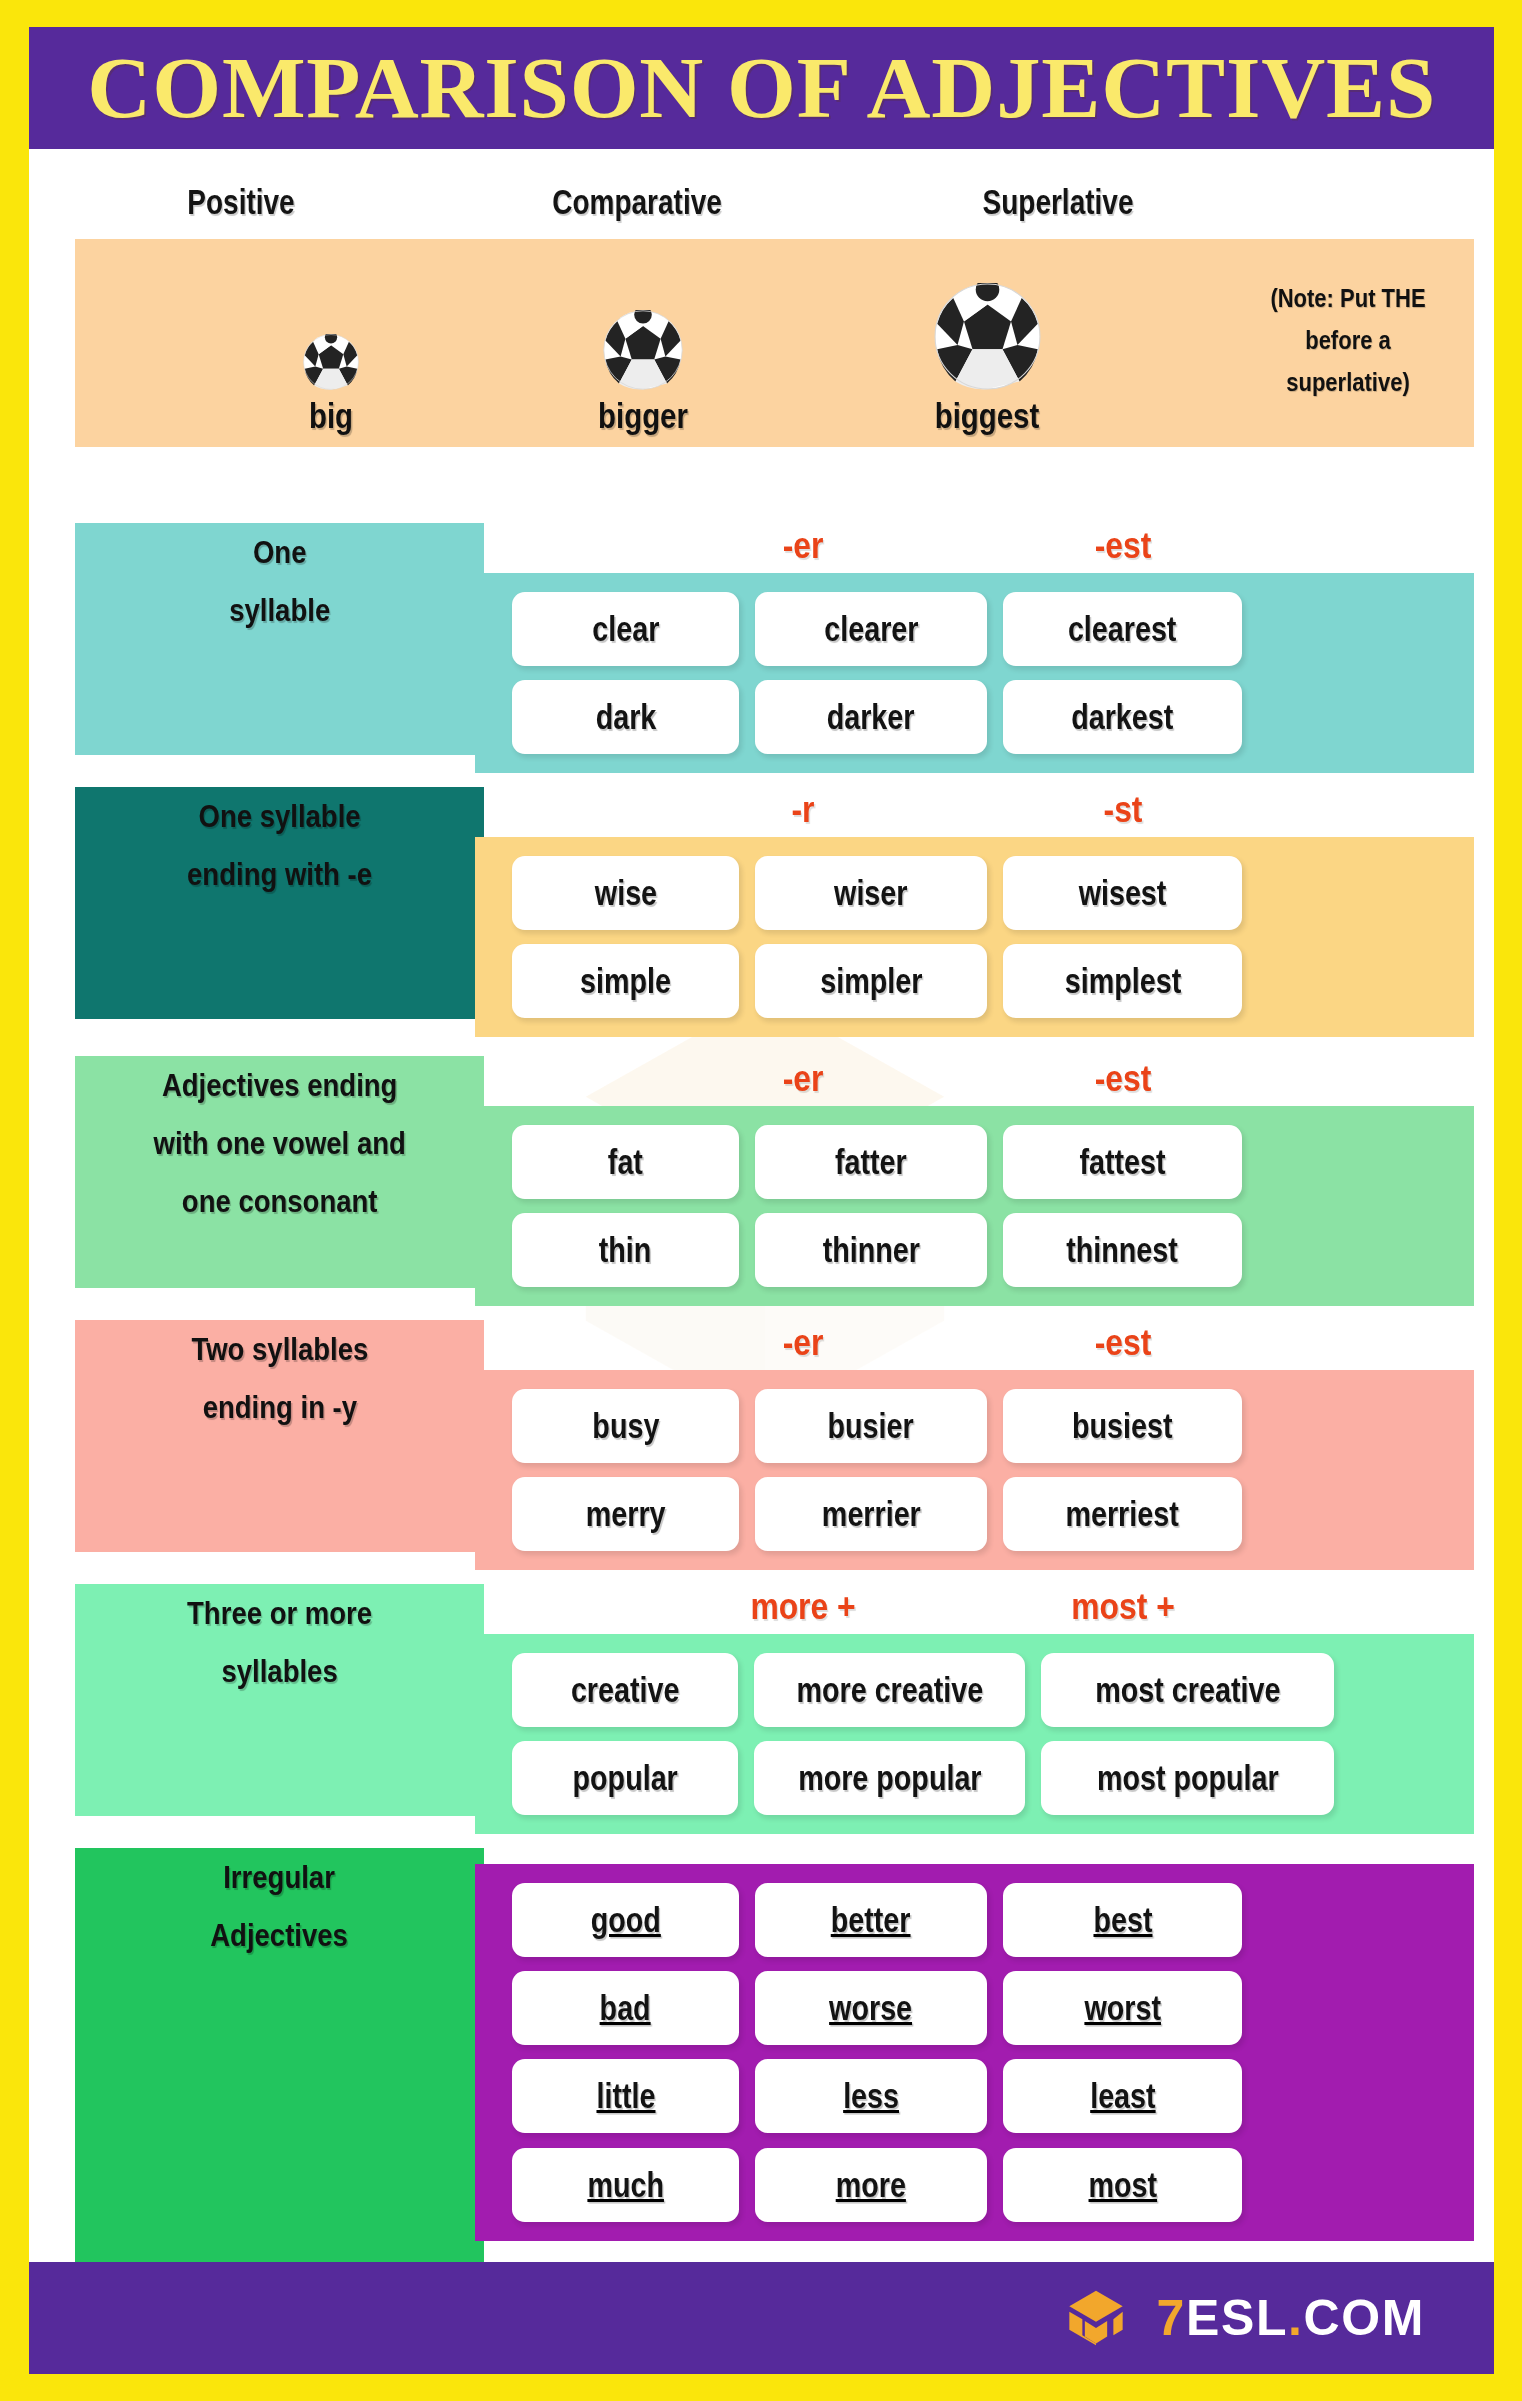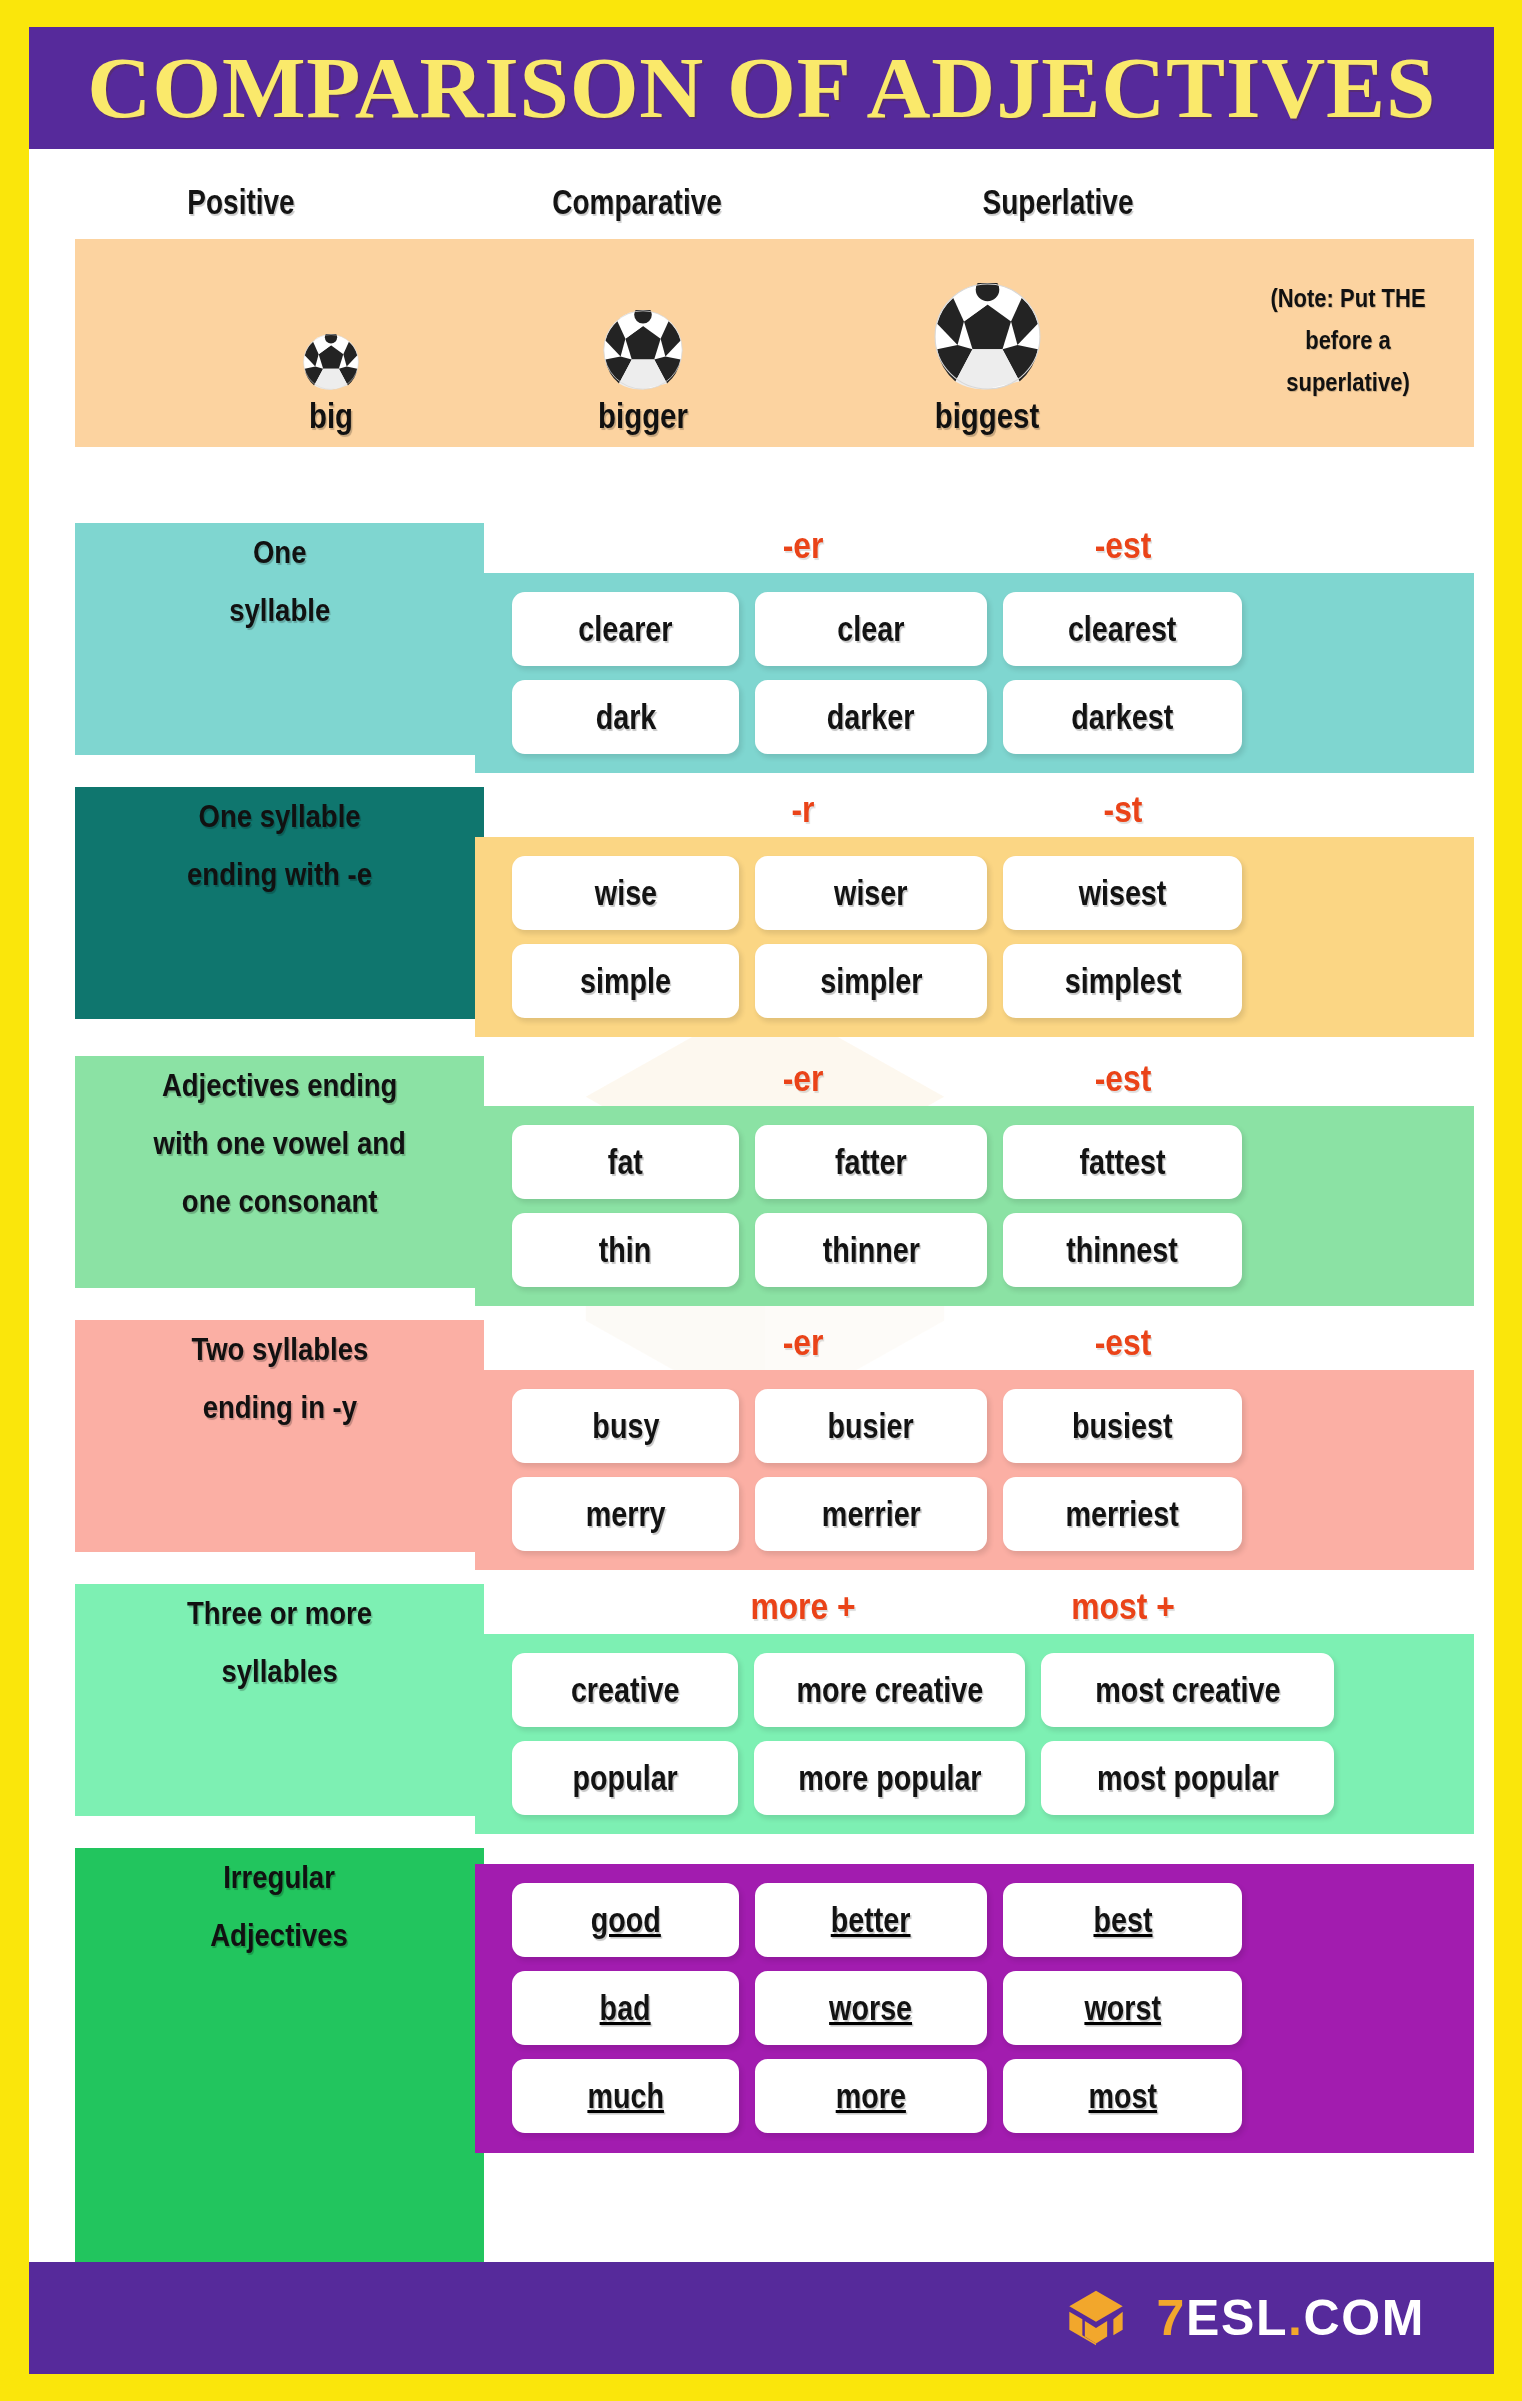--- a/index.html
+++ b/index.html
@@ -334,24 +334,24 @@
             <span>One<br>syllable</span>
           </div>
           <div class="band-grid" style="top: 0px;">
             <div class="suffixrow">
               <div class="suffix s2">-er</div>
               <div class="suffix s3">-est</div>
             </div>
             <div class="cards narrow" style="top: 50px; background: rgb(127, 214, 208);">
               <div class="cardrow">
                 <div class="card">
+                  <span>clear</span>
+                </div>
+                <div class="card">
                   <span>clearer</span>
-                </div>
-                <div class="card">
-                  <span>clear</span>
                 </div>
                 <div class="card">
                   <span>clearest</span>
                 </div>
               </div>
               <div class="cardrow">
                 <div class="card">
                   <span>dark</span>
                 </div>
                 <div class="card">
@@ -523,20 +523,31 @@
               </div>
               <div class="cardrow">
                 <div class="card">
                   <span>bad</span>
                 </div>
                 <div class="card">
                   <span>worse</span>
                 </div>
                 <div class="card">
                   <span>worst</span>
+                </div>
+              </div>
+              <div class="cardrow">
+                <div class="card">
+                  <span>little</span>
+                </div>
+                <div class="card">
+                  <span>less</span>
+                </div>
+                <div class="card">
+                  <span>least</span>
                 </div>
               </div>
               <div class="cardrow">
                 <div class="card">
                   <span>much</span>
                 </div>
                 <div class="card">
                   <span>more</span>
                 </div>
                 <div class="card">

